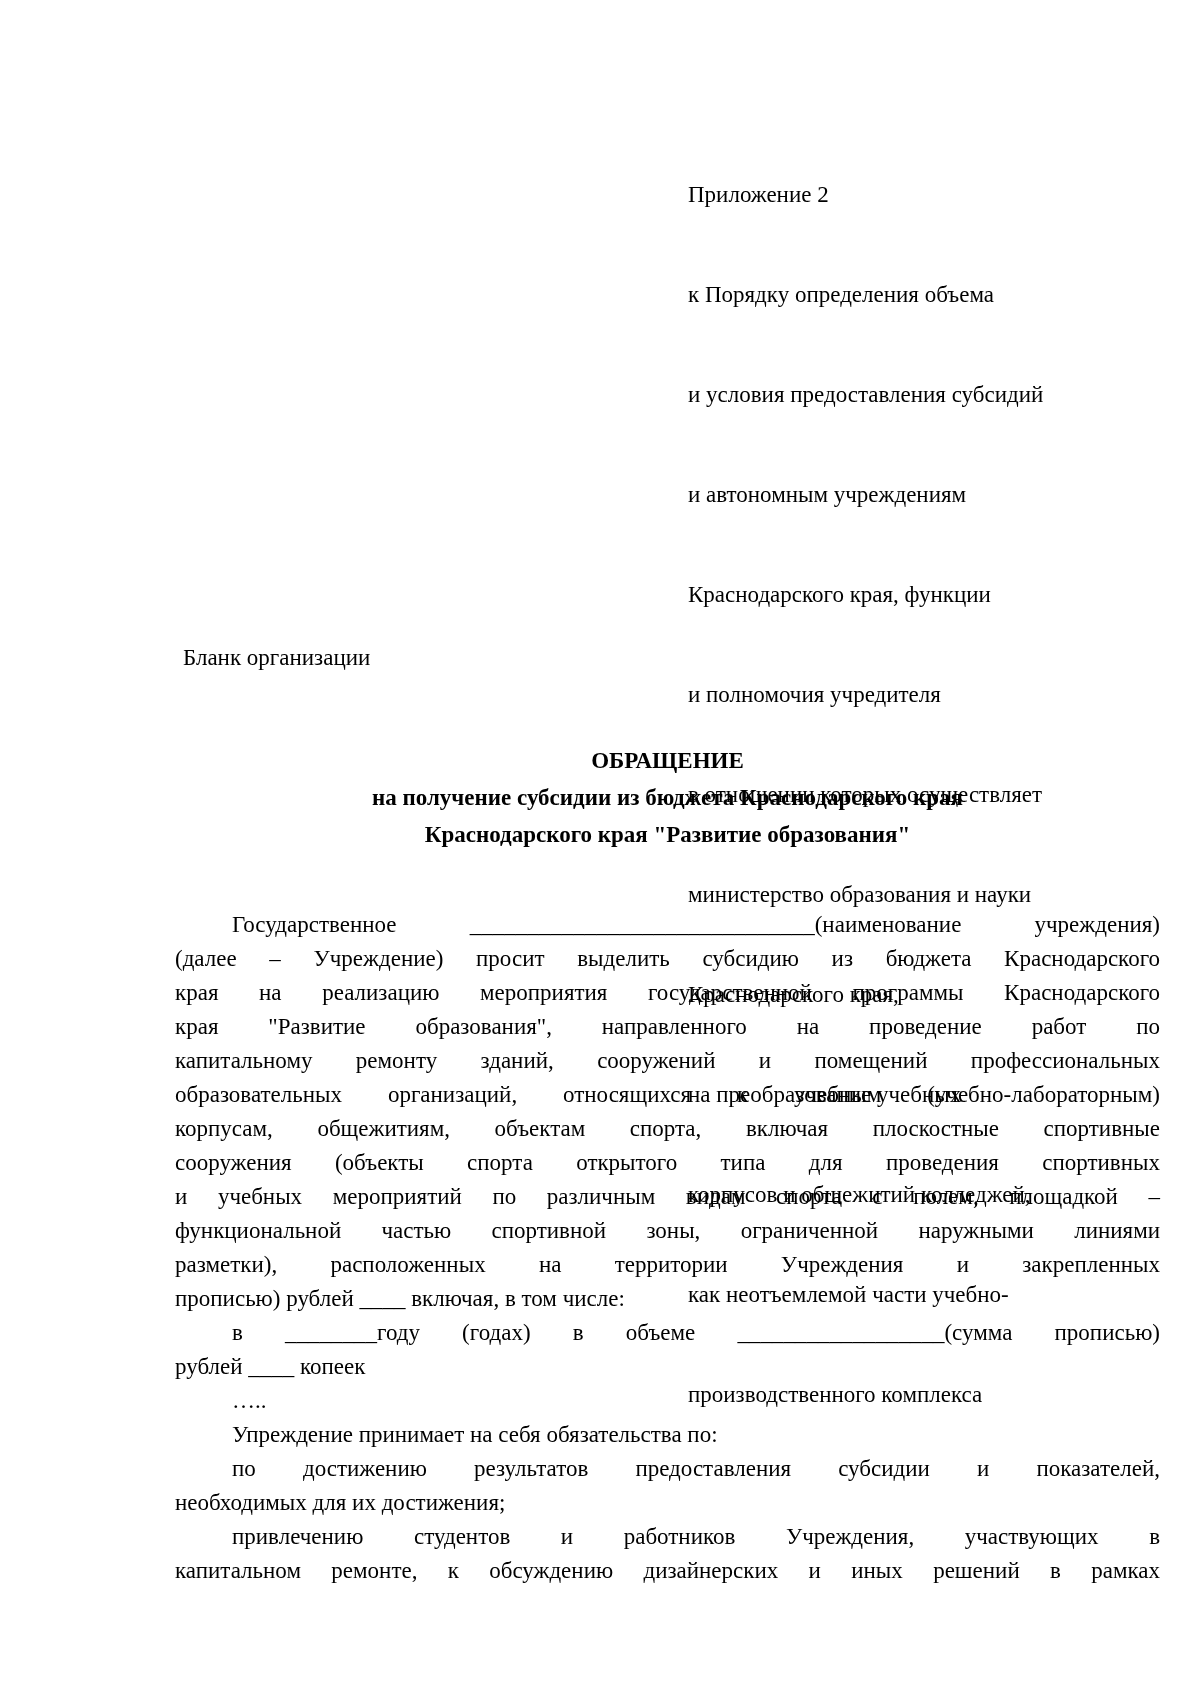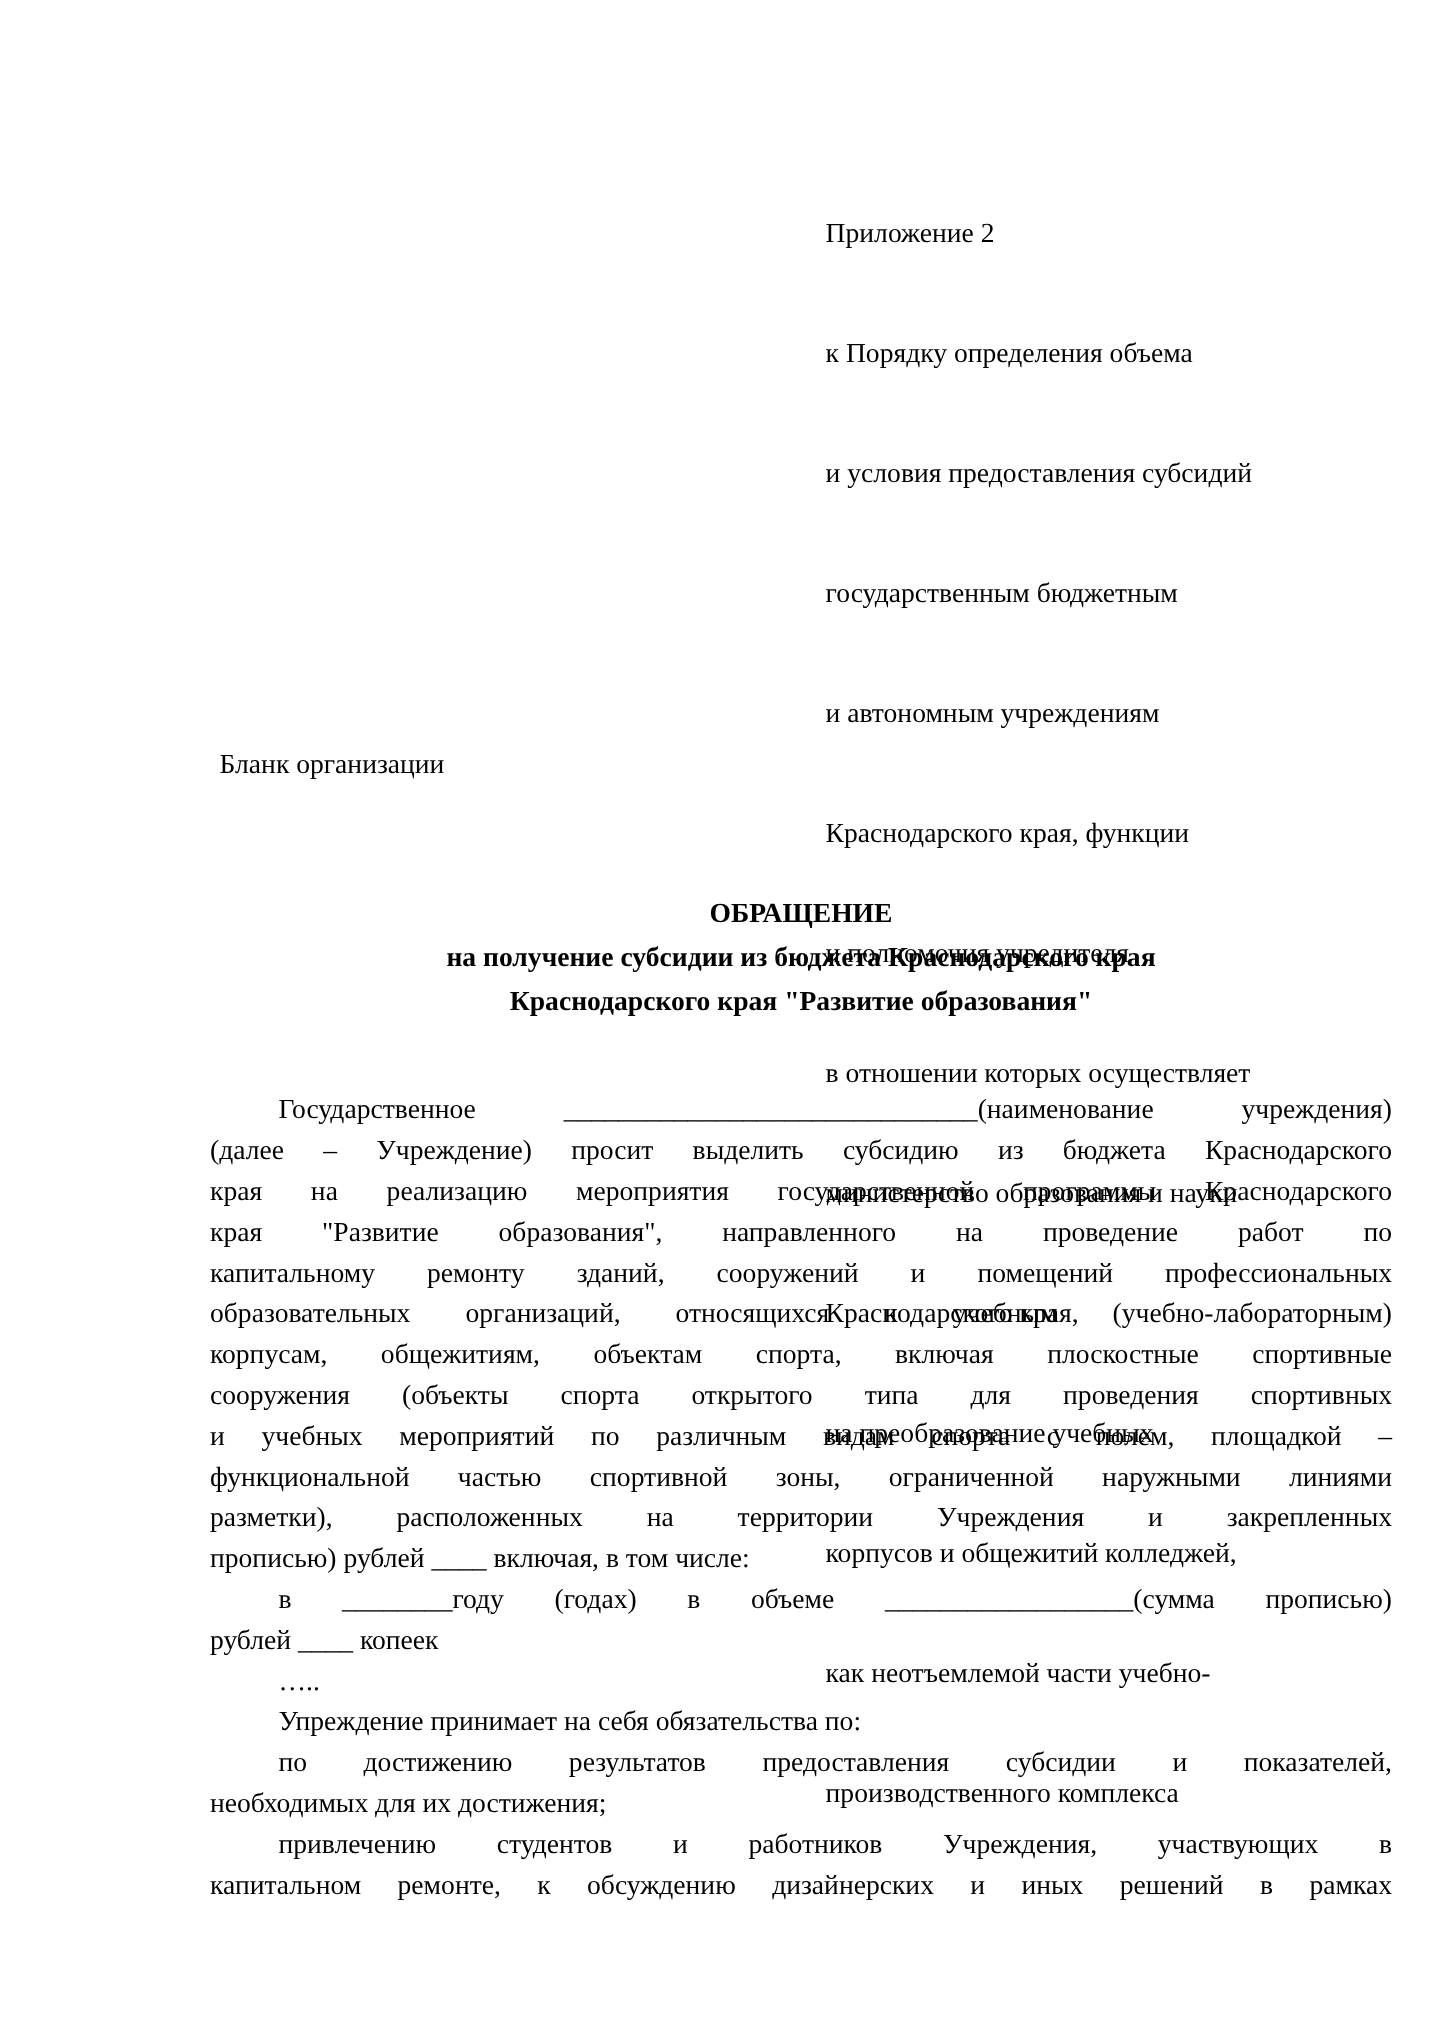--- a/index.html
+++ b/index.html
@@ -23,21 +23,21 @@
     top: 112px;
     width: 490px;
     font-size: 23px;
     line-height: 33px;
     white-space: pre-wrap;
     text-align: left;
   }
   .letterhead {
     position: absolute;
     left: 183px;
-    top: 624px;
+    top: 645px;
     font-size: 23px;
   }
   .doc-title {
     position: absolute;
     left: 175px;
     top: 742px;
     width: 985px;
     text-align: center;
     font-weight: bold;
     font-size: 23px;
@@ -65,21 +65,20 @@
 </style>
 </head>
 <body>
 
 <div class="page">
 
   <div class="appendix">
     <div class="line">Приложение 2</div>
     <div class="line">к Порядку определения объема</div>
     <div class="line">и условия предоставления субсидий</div>
-    <div class="line">государственным бюджетным</div>
     <div class="line">и автономным учреждениям</div>
     <div class="line">Краснодарского края, функции</div>
     <div class="line">и полномочия учредителя</div>
     <div class="line">в отношении которых осуществляет</div>
     <div class="line">министерство образования и науки</div>
     <div class="line">Краснодарского края,</div>
     <div class="line">на  преобразование учебных</div>
     <div class="line">корпусов и общежитий колледжей,</div>
     <div class="line">как неотъемлемой части учебно-</div>
     <div class="line">производственного комплекса</div>

